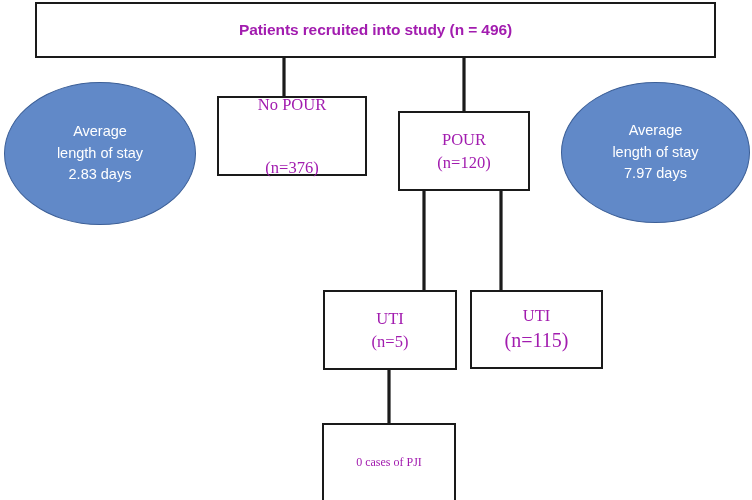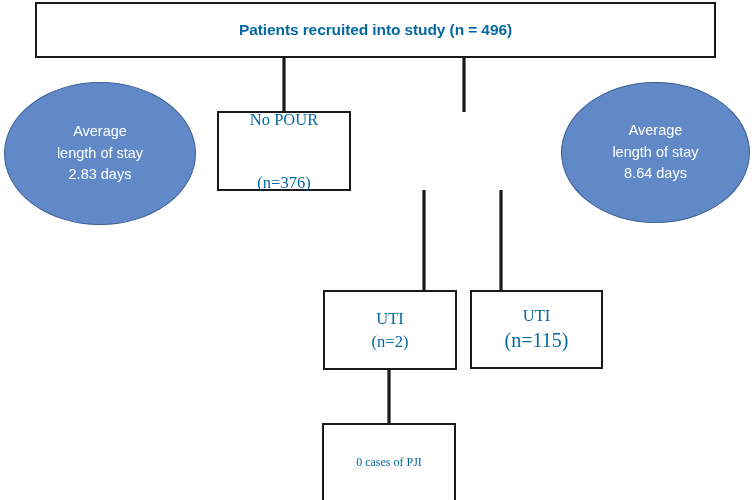--- a/index.html
+++ b/index.html
@@ -30,21 +30,21 @@
   .node {
     position: absolute;
     box-sizing: border-box;
     background: #ffffff;
     border: 2px solid #1a1a1a;
     display: flex;
     flex-direction: column;
     align-items: center;
     justify-content: center;
     text-align: center;
-    color: #0369a1;
+    color: #a21caf;
     z-index: 2;
   }
   .node .line1,
   .node .line2 {
     display: block;
     line-height: 1.28;
     white-space: nowrap;
   }
 
   
@@ -58,22 +58,22 @@
   #node-recruited .line1 {
     font-family: "Liberation Sans", "DejaVu Sans", sans-serif;
     font-weight: bold;
     font-size: 15.5px;
     letter-spacing: -0.1px;
   }
 
   
   #node-nopour {
     left: 217px;
-    top: 111px;
-    width: 134px;
+    top: 96px;
+    width: 150px;
     height: 80px;
     gap: 32px;
   }
   #node-nopour .line1 { font-size: 16.5px; margin-bottom: 9px; }
   #node-nopour .line2 { font-size: 16.5px; text-align: center; }
 
   #node-pour {
     left: 398px;
     top: 111px;
     width: 132px;
@@ -167,32 +167,36 @@
 
   <div class="ellipse" id="ellipse-left">
     <span>Average</span>
     <span>length of stay</span>
     <span>2.83 days</span>
   </div>
 
   <div class="ellipse" id="ellipse-right">
     <span>Average</span>
     <span>length of stay</span>
-    <span>8.64 days</span>
+    <span>7.97 days</span>
   </div>
 
   <div class="node" id="node-nopour">
     <span class="line1">No POUR</span>
     <span class="line2">(n=376)</span>
   </div>
 
+  <div class="node" id="node-pour">
+    <span class="line1">POUR</span>
+    <span class="line2">(n=120)</span>
+  </div>
 
   <div class="node" id="node-uti5">
     <span class="line1">UTI</span>
-    <span class="line2">(n=2)</span>
+    <span class="line2">(n=5)</span>
   </div>
 
   <div class="node" id="node-uti115">
     <span class="line1">UTI</span>
     <span class="line2">(n=115)</span>
   </div>
 
   <div class="node" id="node-pji">
     <span class="line1">0 cases of PJI</span>
   </div>

